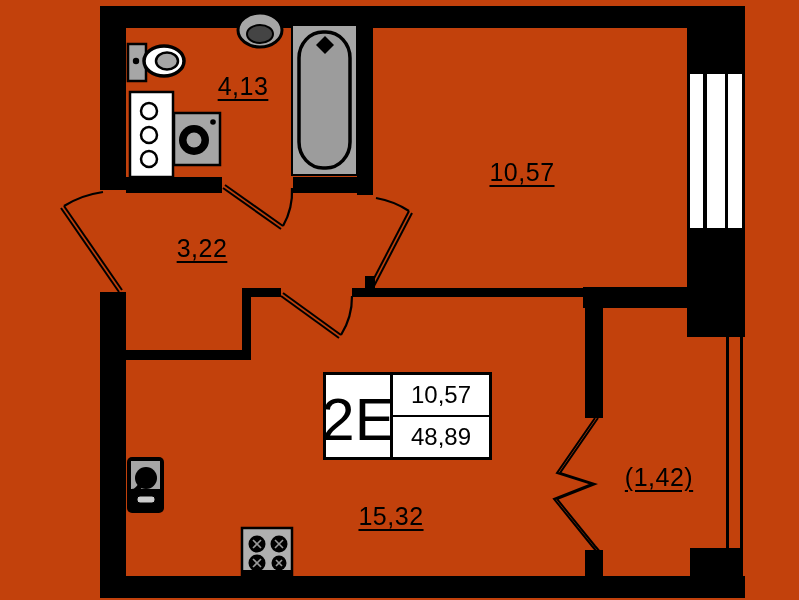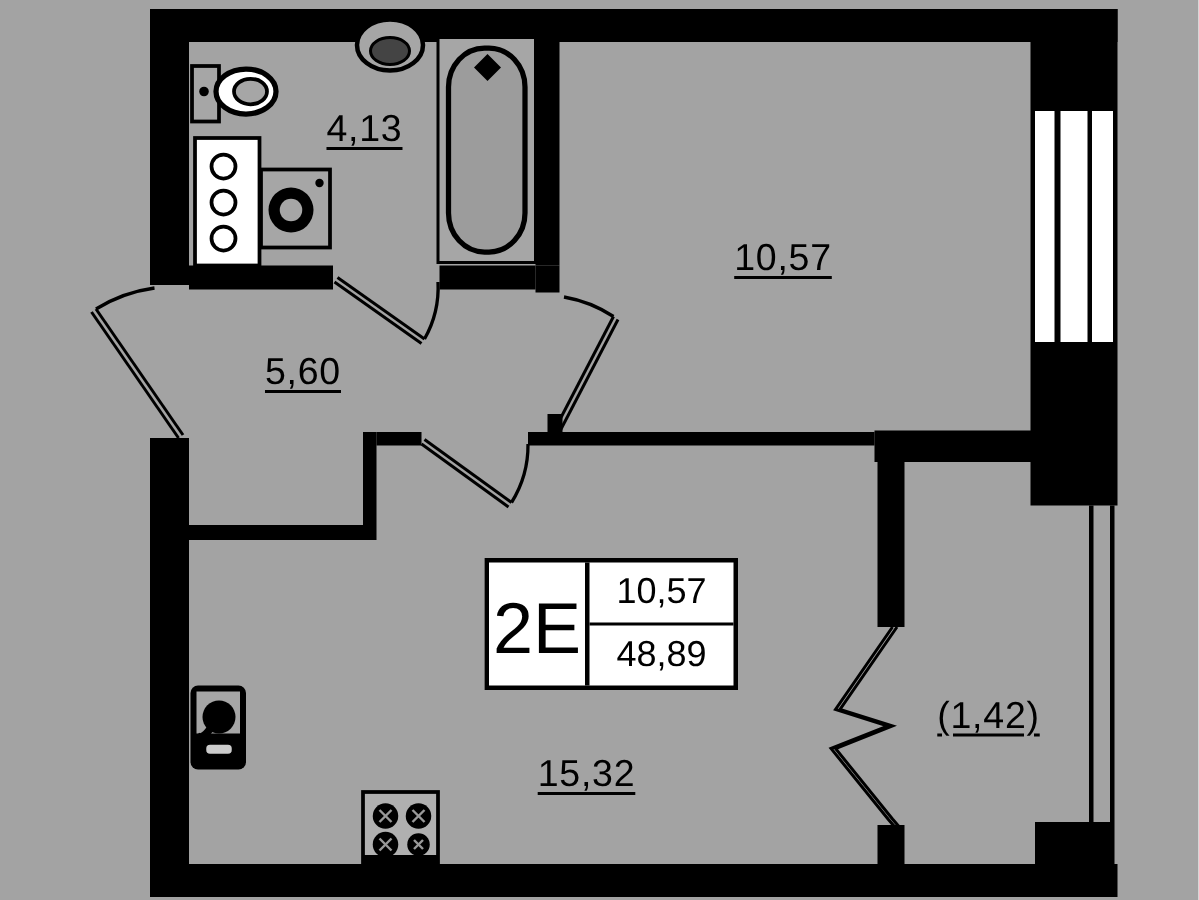--- a/index.html
+++ b/index.html
@@ -4,21 +4,21 @@
 <style>
   html, body {
     margin: 0;
     padding: 0;
     background: #ffffff;
   }
   .stage {
     position: relative;
     width: 799px;
     height: 600px;
-    background: #a3a3a3;
+    background: #c2410c;
     font-family: "Liberation Sans", sans-serif;
     overflow: hidden;
   }
   .plan-svg {
     position: absolute;
     left: 0;
     top: 0;
   }
   .area-label {
     position: absolute;
@@ -48,21 +48,21 @@
     display: flex;
     background: #ffffff;
   }
   .unit-type-cell {
     width: 67px;
     border-right: 3px solid #000000;
     box-sizing: border-box;
     display: flex;
     align-items: center;
     justify-content: center;
-    font-size: 48px;
+    font-size: 60px;
     color: #000000;
     padding-top: 6px;
   }
   .unit-values-cell {
     flex: 1;
     display: flex;
     flex-direction: column;
   }
   .unit-row {
     flex: 1;
@@ -202,21 +202,21 @@
     </g>
 
     <g stroke="#000000" fill="none">
       <polyline points="595,418 557,473 592,484 554,499 592,546 598,553" stroke-width="2"></polyline>
       <polyline points="598,418 560,473 595,484 557,499 595,546 601,553" stroke-width="2"></polyline>
     </g>
   </svg>
 
   <div class="area-label" style="left:203px; top:72px; width:80px;">4,13</div>
 
-  <div class="area-label" style="left:162px; top:234px; width:80px;">5,60</div>
+  <div class="area-label" style="left:162px; top:234px; width:80px;">3,22</div>
 
   <div class="area-label" style="left:477px; top:158px; width:90px;">10,57</div>
 
   <div class="area-label" style="left:346px; top:502px; width:90px;">15,32</div>
 
 
   <div class="area-label second-line" style="left:608px; top:463px; width:102px;">(1,42)</div>
 
   <div class="unit-table">
     <div class="unit-type-cell">2E</div>

